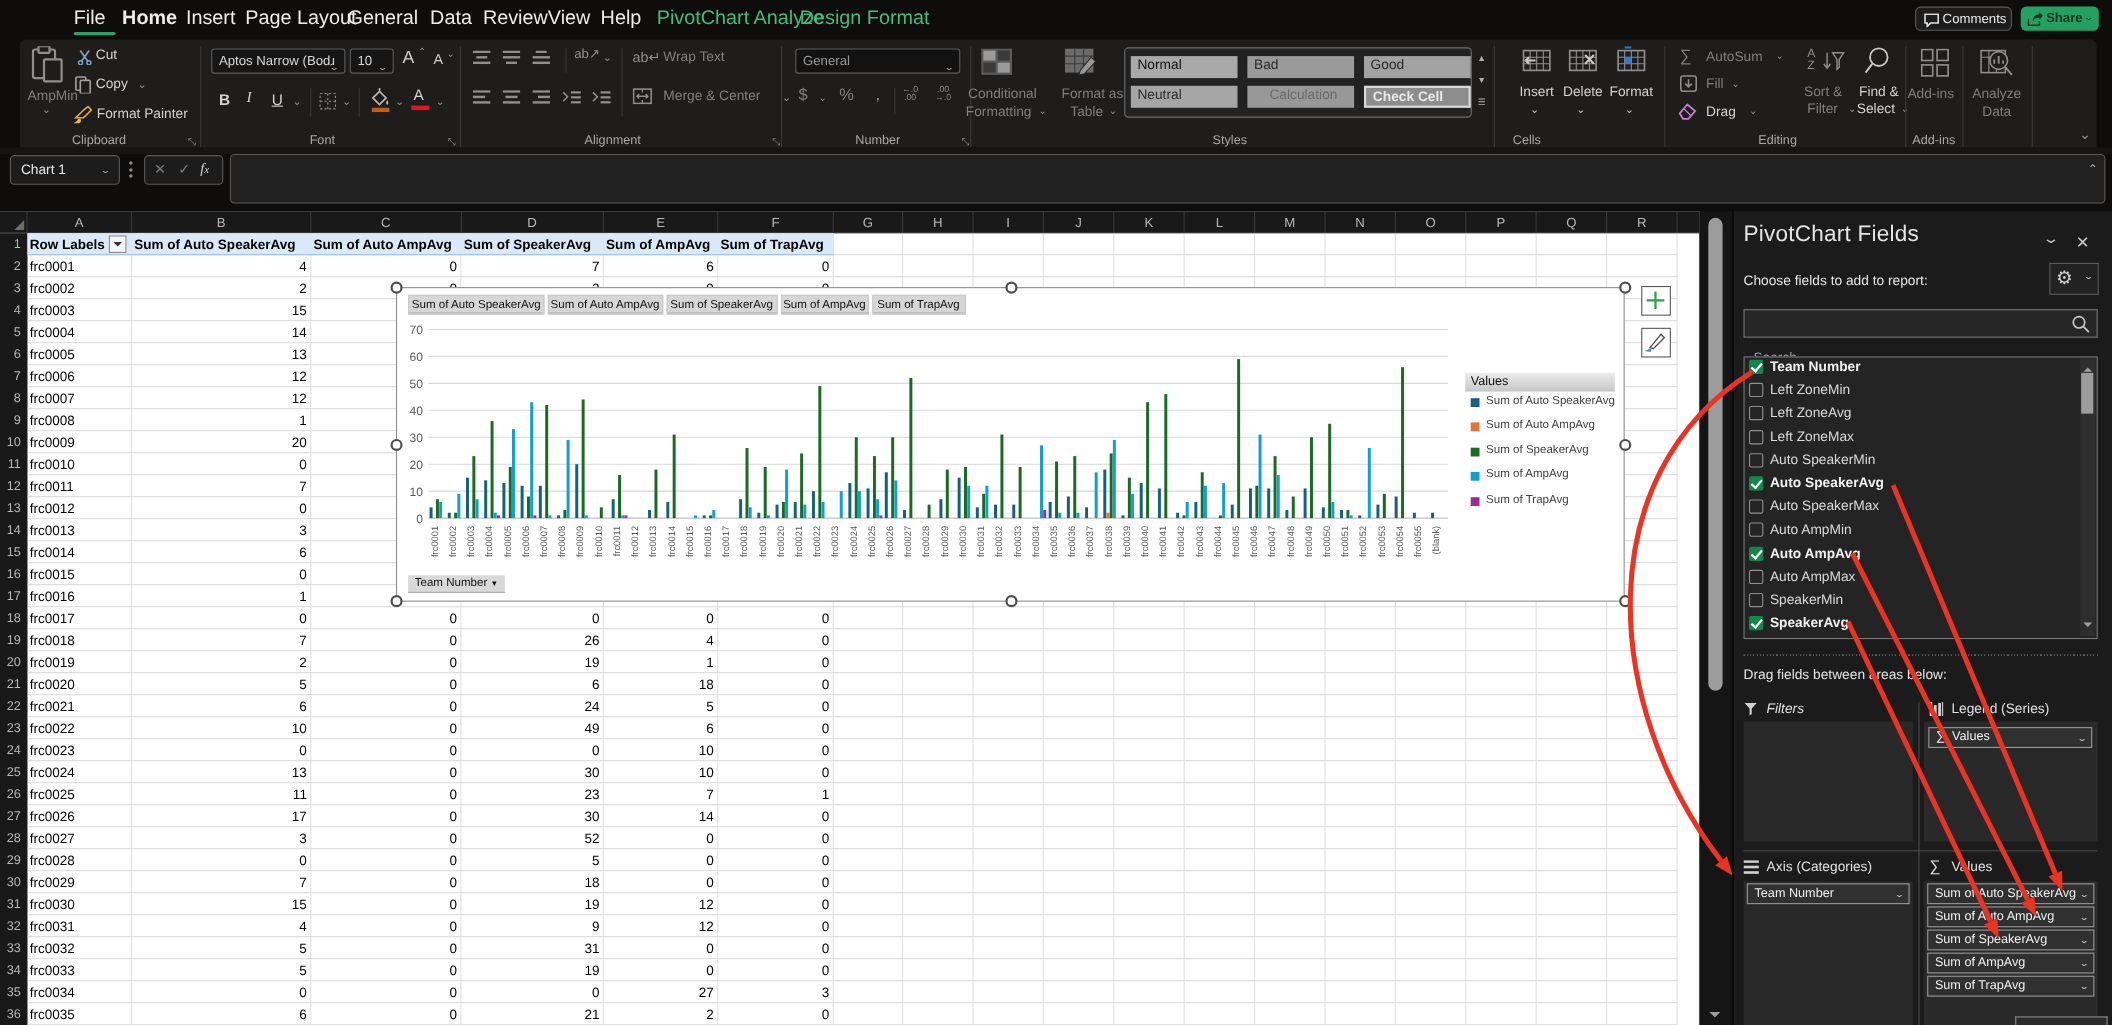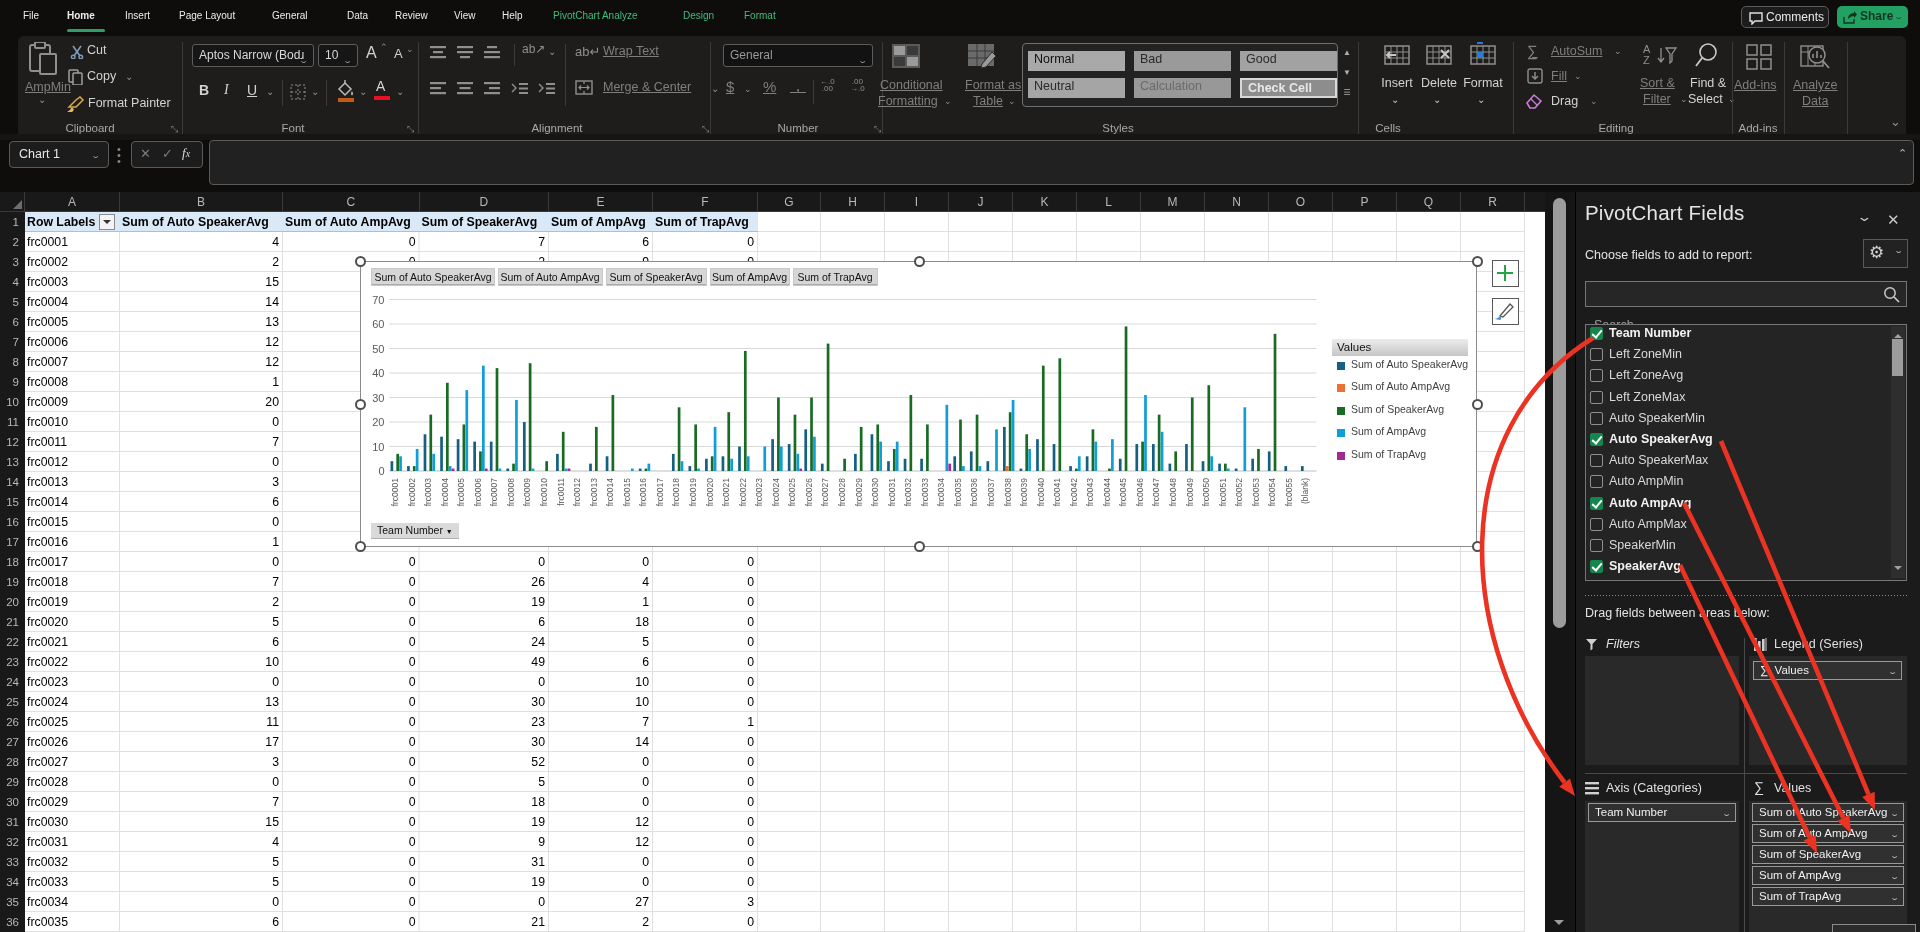--- a/index.html
+++ b/index.html
@@ -1,32 +1,32 @@
 <!DOCTYPE html>
 <html><head><meta charset="utf-8"><style>
 *{margin:0;padding:0;box-sizing:border-box;}
 html,body{width:1920px;height:932px;overflow:hidden;background:#0e0d0c;
  font-family:"Liberation Sans",sans-serif;}
 .abs{position:absolute;}
 #page{position:relative;width:1920px;height:932px;}
 
 #menubar{position:absolute;left:0;top:0;width:1920px;height:34px;background:#0e0d0c;}
-.mtab{position:absolute;top:0;height:34px;line-height:32px;font-size:10px;color:#ececec;}
+.mtab{position:absolute;top:0;height:34px;line-height:32px;font-size:18px;color:#ececec;margin-left:44px;}
 .mtab.green{color:#3fbd7f;}
 .mtab.active{font-weight:bold;}
 #homeline{position:absolute;left:67px;top:29px;width:38px;height:3px;background:#2e9e68;border-radius:2px;}
 
 #ribbon{position:absolute;left:18px;top:36px;width:1888px;height:98px;background:#1e1d1c;border-radius:6px 6px 0 0;}
 #ribbonbase{position:absolute;left:0px;top:134px;width:1920px;height:6px;background:#161514;}
 .glabel{position:absolute;top:86px;font-size:11.5px;color:#a8a8a8;text-align:center;}
 .launch{position:absolute;top:88px;width:10px;height:10px;color:#909090;font-size:9px;}
 .gsep{position:absolute;top:6px;width:1px;height:92px;background:#3a3a3a;}
 .ricon{position:absolute;color:#8f8f8f;}
 .rlabel{position:absolute;color:#d2d2d2;font-size:12.5px;white-space:nowrap;}
-.rlabel.dim{color:#7f7f7f;text-decoration:underline;}
+.rlabel.dim{color:#7f7f7f;}
 .combo{position:absolute;background:#161616;border:1px solid #5c5c5c;border-radius:3px;color:#c8c8c8;font-size:12px;line-height:20px;padding:0 6px;}
 .cv{position:absolute;right:5px;top:0px;font-size:9px;color:#b0b0b0;transform:scale(1.3,.8);}
 
 #namebox{position:absolute;left:9px;top:141px;width:100px;height:27px;background:#1c1c1c;border:1px solid #5a5a5a;border-radius:4px;color:#e8e8e8;font-size:12.5px;line-height:25px;padding-left:9px;}
 #fxbox{position:absolute;left:131px;top:141px;width:72px;height:27px;background:#1c1c1c;border:1px solid #5a5a5a;border-radius:4px;}
 #fbar{position:absolute;left:209px;top:140px;width:1705px;height:45px;background:#212121;border:1px solid #5a5a5a;border-radius:4px;}
 
 #grid{position:absolute;left:0;top:192px;width:1545px;height:740px;background:#fff;}
 #colhead{position:absolute;left:0;top:0;width:1545px;height:20px;background:#191919;border-bottom:1px solid #3a3a3a;}
 .clet{position:absolute;top:0;height:20px;line-height:20px;text-align:center;color:#b8b8b8;font-size:12px;border-right:1px solid #3a3a3a;}
@@ -231,21 +231,21 @@
         <path d="M14 20 L24 8 L28 12 L18 23 L13 24 Z" fill="#9a9a9a" stroke="#2a2a2a"></path>
       </svg>
       <div class="rlabel dim" style="left:947px;top:42px;font-size:12.5px;">Format as</div>
       <div class="rlabel dim" style="left:955px;top:58px;font-size:12.5px;">Table</div>
       <div class="ricon" style="left:990px;top:60px;font-size:9px;">⌄</div>
       <div class="abs" style="left:1004px;top:7px;width:316px;height:64px;border:1px solid #6f6f6f;border-radius:4px;background:#222;"></div>
       <div class="abs" style="left:1010px;top:15px;width:97px;height:20px;background:#a9a9a9;color:#111;font-size:12.5px;line-height:17px;padding-left:6px;">Normal</div>
       <div class="abs" style="left:1116px;top:15px;width:97px;height:20px;background:#9a9a9a;color:#2a2a2a;font-size:12.5px;line-height:17px;padding-left:6px;">Bad</div>
       <div class="abs" style="left:1222px;top:15px;width:97px;height:20px;background:#a2a2a2;color:#2a2a2a;font-size:12.5px;line-height:17px;padding-left:6px;">Good</div>
       <div class="abs" style="left:1010px;top:42px;width:97px;height:20px;background:#a5a5a5;color:#2a2a2a;font-size:12.5px;line-height:17px;padding-left:6px;">Neutral</div>
-      <div class="abs" style="left:1116px;top:42px;width:97px;height:20px;background:#989898;color:#6a6a6a;font-size:12.5px;line-height:17px;padding-left:6px;">Calculation</div>
+      <div class="abs" style="left:1116px;top:42px;width:97px;height:20px;background:#989898;color:#6a6a6a;font-size:12.5px;line-height:17px;padding-left:20px;">Calculation</div>
       <div class="abs" style="left:1222px;top:42px;width:97px;height:20px;background:#8d8d8d;border:2px solid #d8d8d8;color:#e8e8e8;font-size:12.5px;line-height:17px;padding-left:6px;font-weight:bold;">Check Cell</div>
       <div class="abs" style="left:1322px;top:7px;width:14px;height:64px;color:#b0b0b0;font-size:8px;text-align:center;line-height:20px;">▲<br>▼<br>☰</div>
       <div class="glabel" style="left:1040px;width:120px;">Styles</div>
       <div class="gsep" style="left:1340px"></div>
       <svg class="abs" style="left:1365px;top:6px" width="28" height="26" viewBox="0 0 28 26">
         <path d="M2 10 h24 M2 16 h24 M8 4 v18 M14 4 v18 M20 4 v18" stroke="#8f8f8f"></path>
         <rect x="2" y="4" width="24" height="18" fill="none" stroke="#8f8f8f" stroke-width="1.5"></rect>
         <path d="M13 13 h-9 m3 -3 l-3 3 l3 3" stroke="#c8c8c8" stroke-width="2" fill="none"></path>
       </svg>
       <div class="rlabel" style="left:1351px;top:40px;width:56px;text-align:center;">Insert</div>

